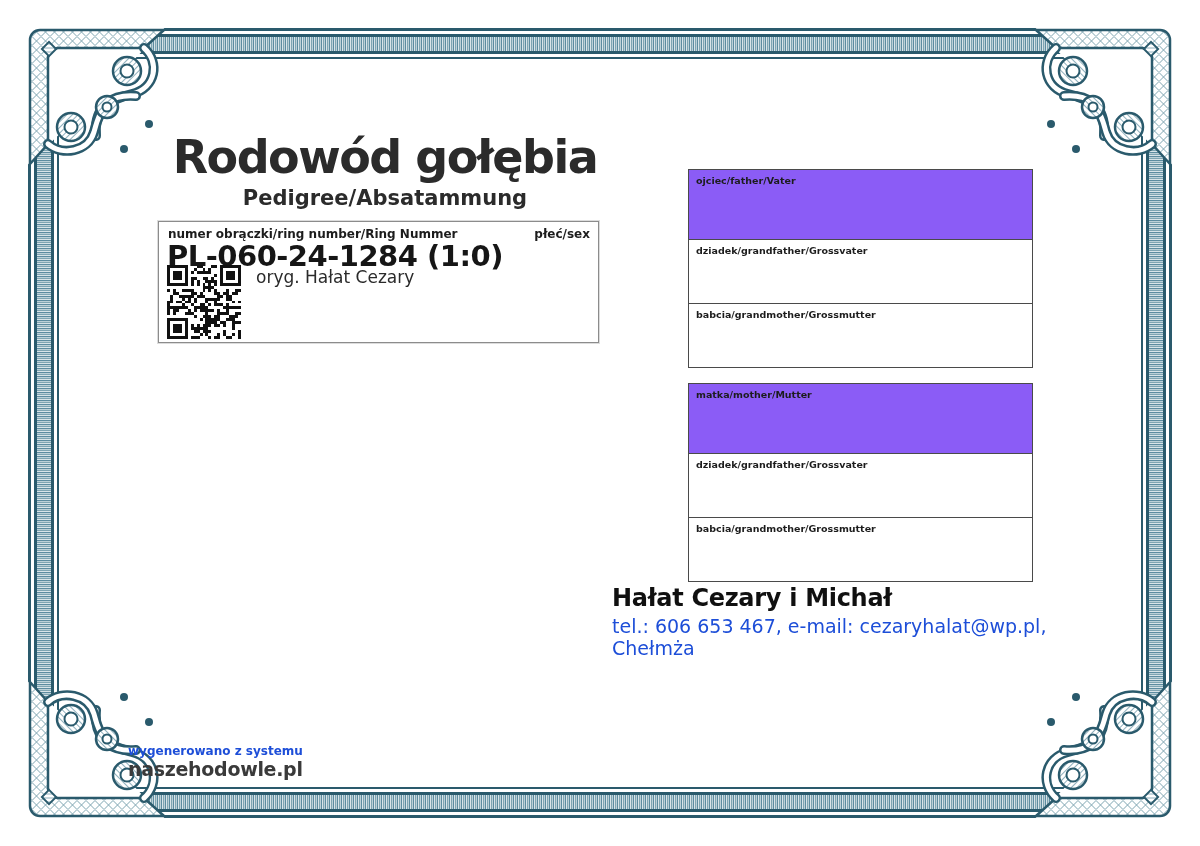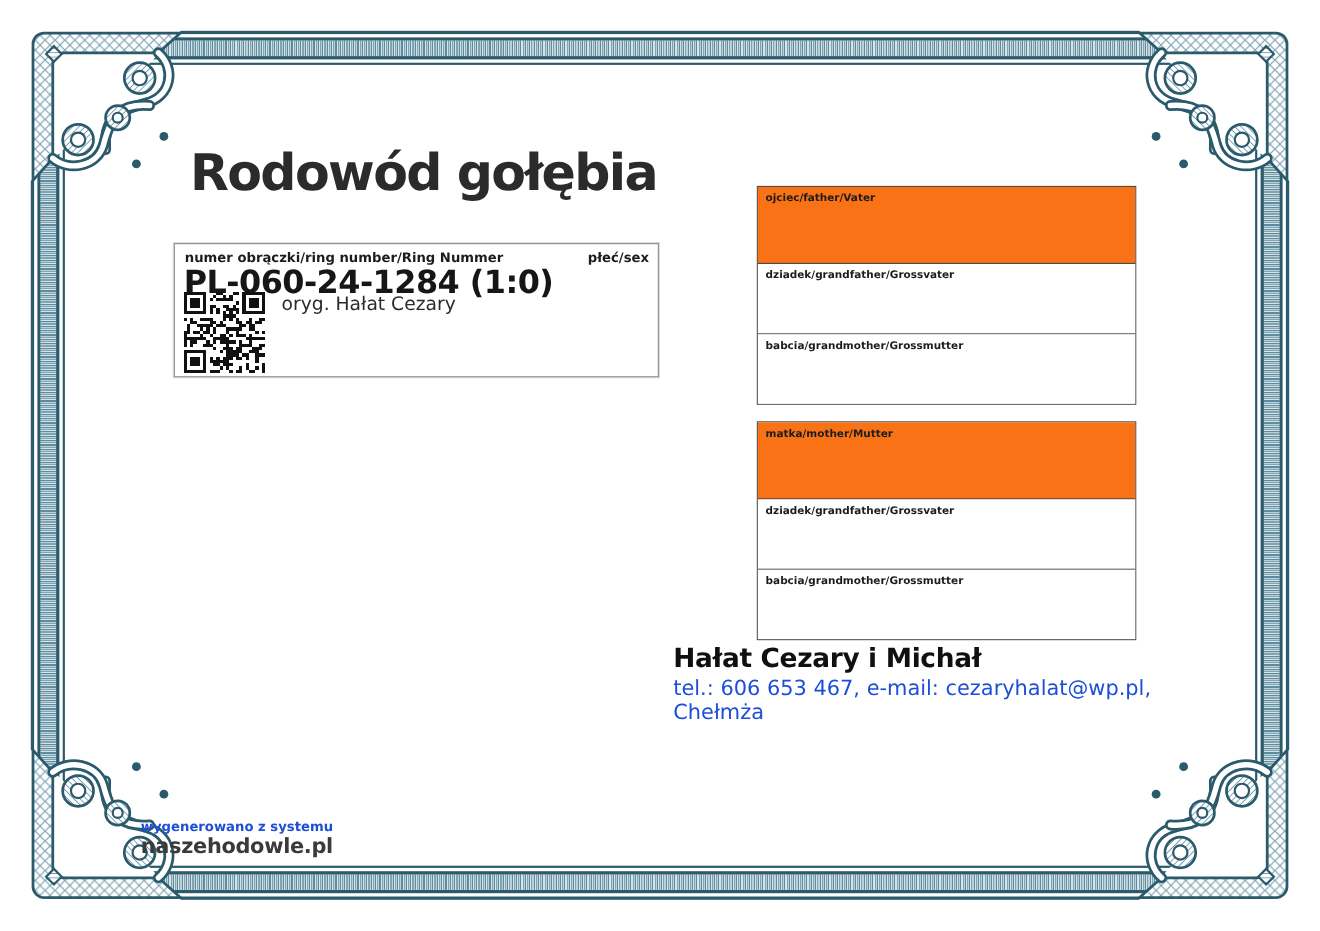--- a/index.html
+++ b/index.html
@@ -43,21 +43,21 @@
   .ped-group{position:absolute;left:688px;width:345px;height:199px;
     box-sizing:border-box;border:1px solid #4a4a4a;background:#fff;}
   .ped-group-father{top:169px;}
   .ped-group-mother{top:383px;}
   .ped-row{box-sizing:border-box;border-bottom:1px solid #4a4a4a;padding:5px 7px;
     font-size:9.5px;font-weight:bold;color:#1c1c1c;background:#fff;}
   .ped-row:last-child{border-bottom:none;}
   .ped-row.r1{height:70px;}
   .ped-row.r2{height:64px;}
   .ped-row.r3{height:63px;}
-  .ped-row.parent{background:#f97316;}
+  .ped-row.parent{background:#8b5cf6;}
   
   .breeder{position:absolute;left:612px;top:584px;width:445px;}
   .breeder-name{font-size:24px;font-weight:bold;color:#101010;letter-spacing:-0.3px;}
   .breeder-contact{font-size:19px;color:#1d4ed8;line-height:1.18;margin-top:3px;}
   
   .footer{position:absolute;left:128px;top:744px;}
   .footer-small{font-size:12px;font-weight:bold;color:#1d4ed8;}
   .footer-brand{font-size:19px;font-weight:bold;color:#3a3a3a;letter-spacing:-0.3px;}
 </style>
 </head>
@@ -110,20 +110,21 @@
       <use href="#corner-ornament"></use>
     </svg>
   <svg class="corner corner-bl" viewBox="0 0 168 168">
       <use href="#corner-ornament"></use>
     </svg>
   <svg class="corner corner-br" viewBox="0 0 168 168">
       <use href="#corner-ornament"></use>
     </svg>
 
   <div class="title">Rodowód gołębia</div>
+  <div class="subtitle">Pedigree/Absatammung</div>
 
   <div class="ring-box">
     <div class="ring-head">
       <span>numer obrączki/ring number/Ring Nummer</span>
       <span>płeć/sex</span>
     </div>
     <div class="ring-number">PL-060-24-1284 (1:0)</div>
     <div class="ring-origin">oryg. Hałat Cezary</div>
     <svg id="qr" class="qr" viewBox="0 0 25 25" shape-rendering="crispEdges">
         <rect x="10" y="0" width="1" height="1" fill="#111111"></rect>

